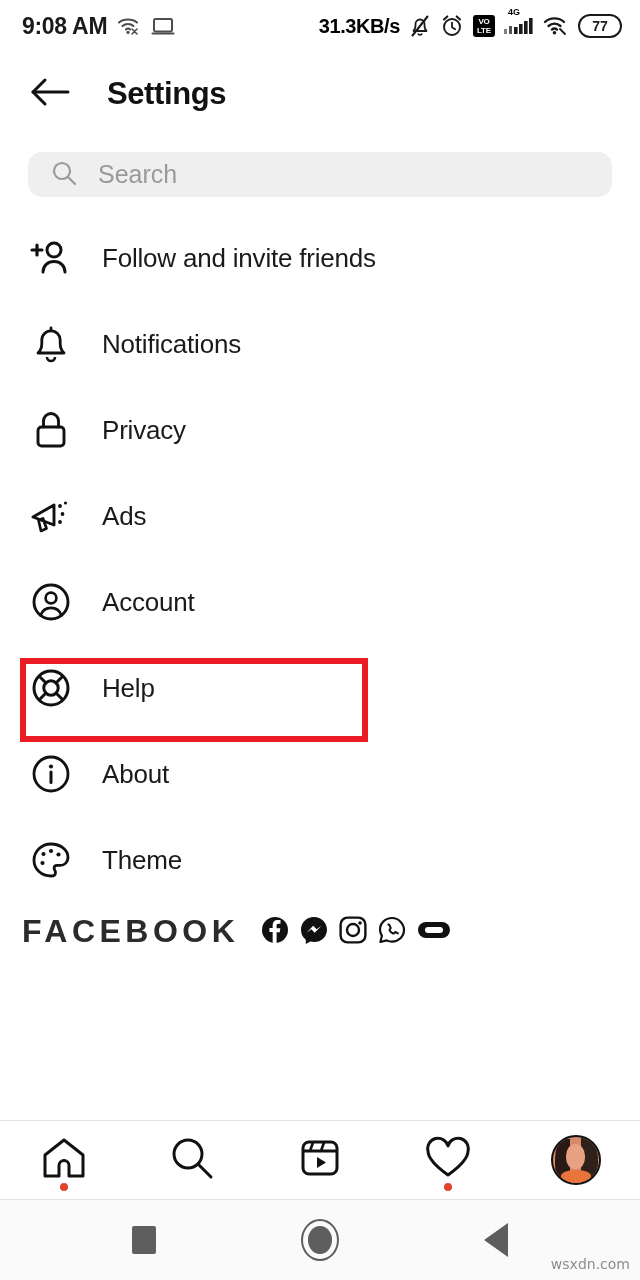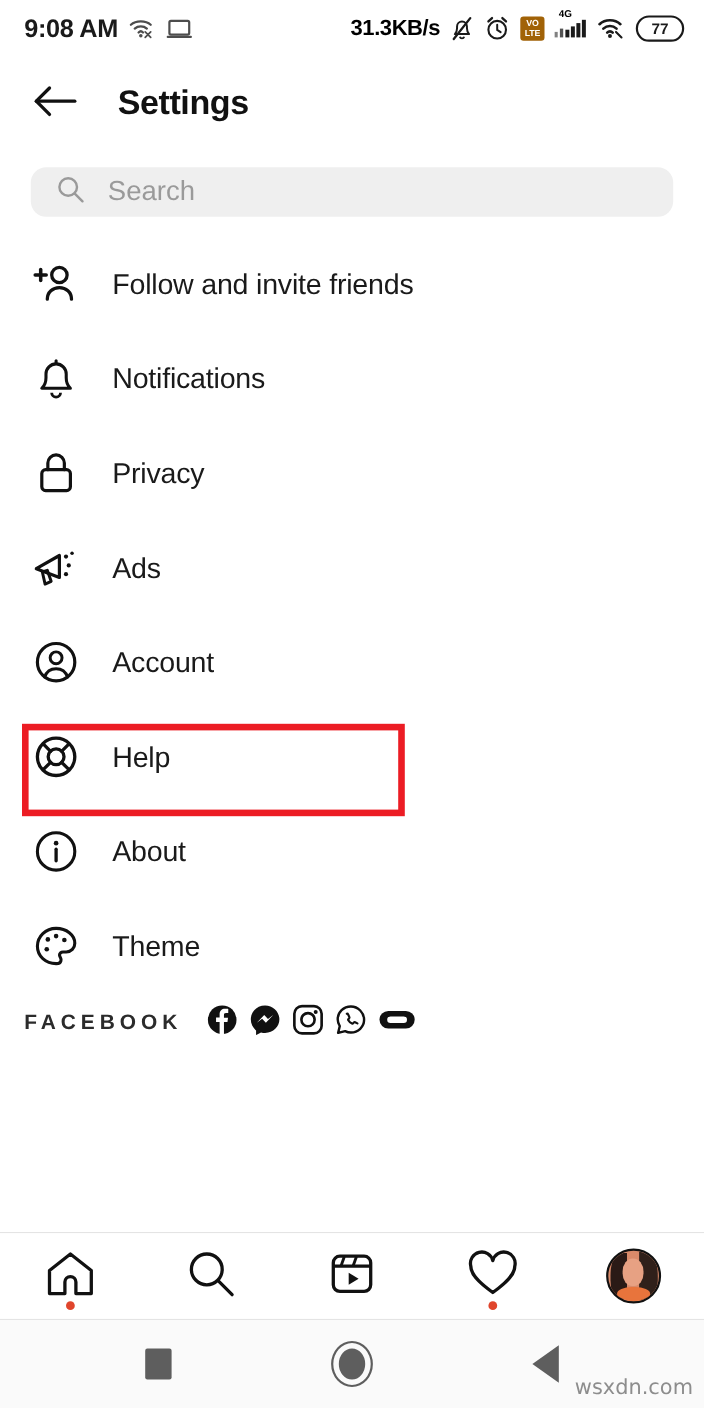--- a/index.html
+++ b/index.html
@@ -50,21 +50,21 @@
     letter-spacing: -0.4px;
     color: #000000;
   }
   .sb-icon {
     display: inline-flex;
     align-items: center;
     justify-content: center;
   }
   .volte-box {
     width: 22px; height: 22px;
-    background: #a16207;
+    background: #000000;
     border-radius: 3px;
     color: #fff;
     font-size: 8px;
     font-weight: bold;
     line-height: 9px;
     display: flex;
     flex-direction: column;
     align-items: center;
     justify-content: center;
     letter-spacing: -0.2px;
@@ -178,21 +178,21 @@
     z-index: 5;
   }
 
   
   .fb-section {
     display: flex;
     align-items: center;
     padding: 10px 0 14px 22px;
   }
   .fb-label {
-    font-size: 19px;
+    font-size: 32px;
     font-weight: bold;
     letter-spacing: 4.5px;
     color: #2b2b2b;
   }
   .fb-icons {
     display: flex;
     align-items: center;
     gap: 11px;
     margin-left: 22px;
   }
@@ -302,21 +302,21 @@
   .sys-back {
     width: 0; height: 0;
     border-top: 17px solid transparent;
     border-bottom: 17px solid transparent;
     border-right: 24px solid #5e5e5e;
   }
   .watermark {
     position: absolute;
     right: 10px;
     bottom: 8px;
-    font-size: 19px;
+    font-size: 14px;
     color: #8d8d8d;
     font-family: "DejaVu Sans", sans-serif;
   }
 </style>
 </head>
 <body>
 
 <div class="status-bar">
   <div class="status-left">
     <span class="status-time">9:08 AM</span>

